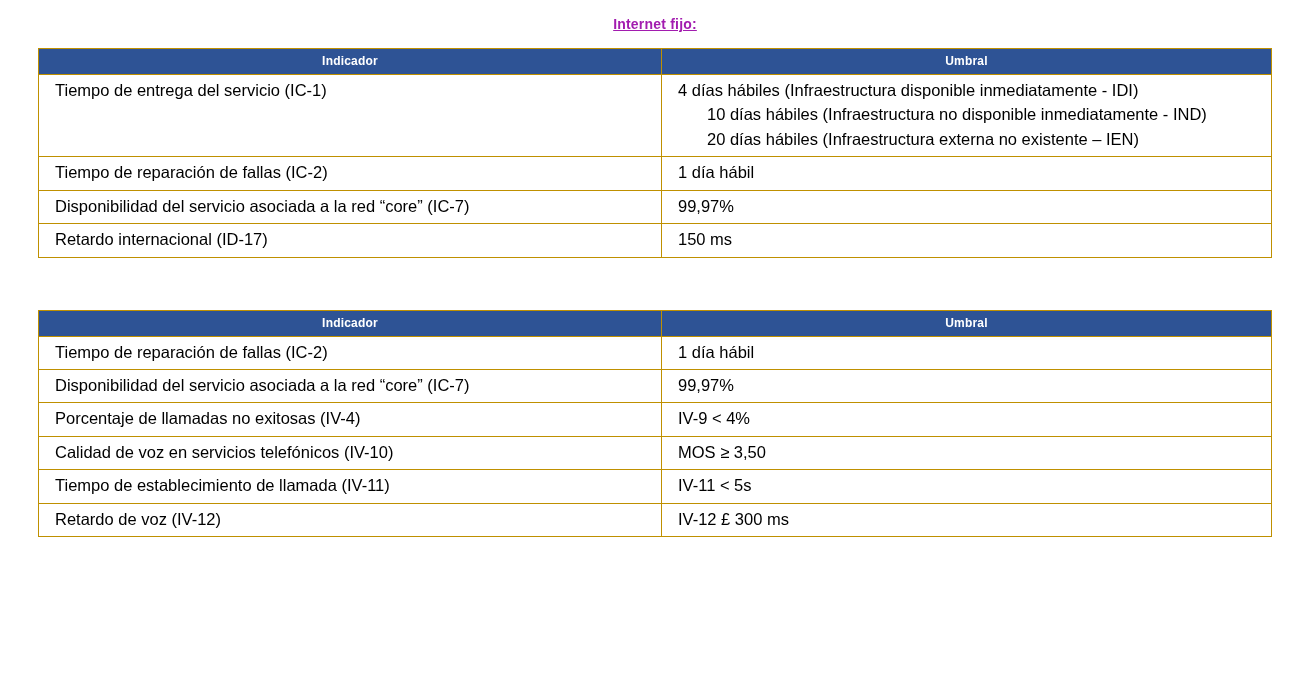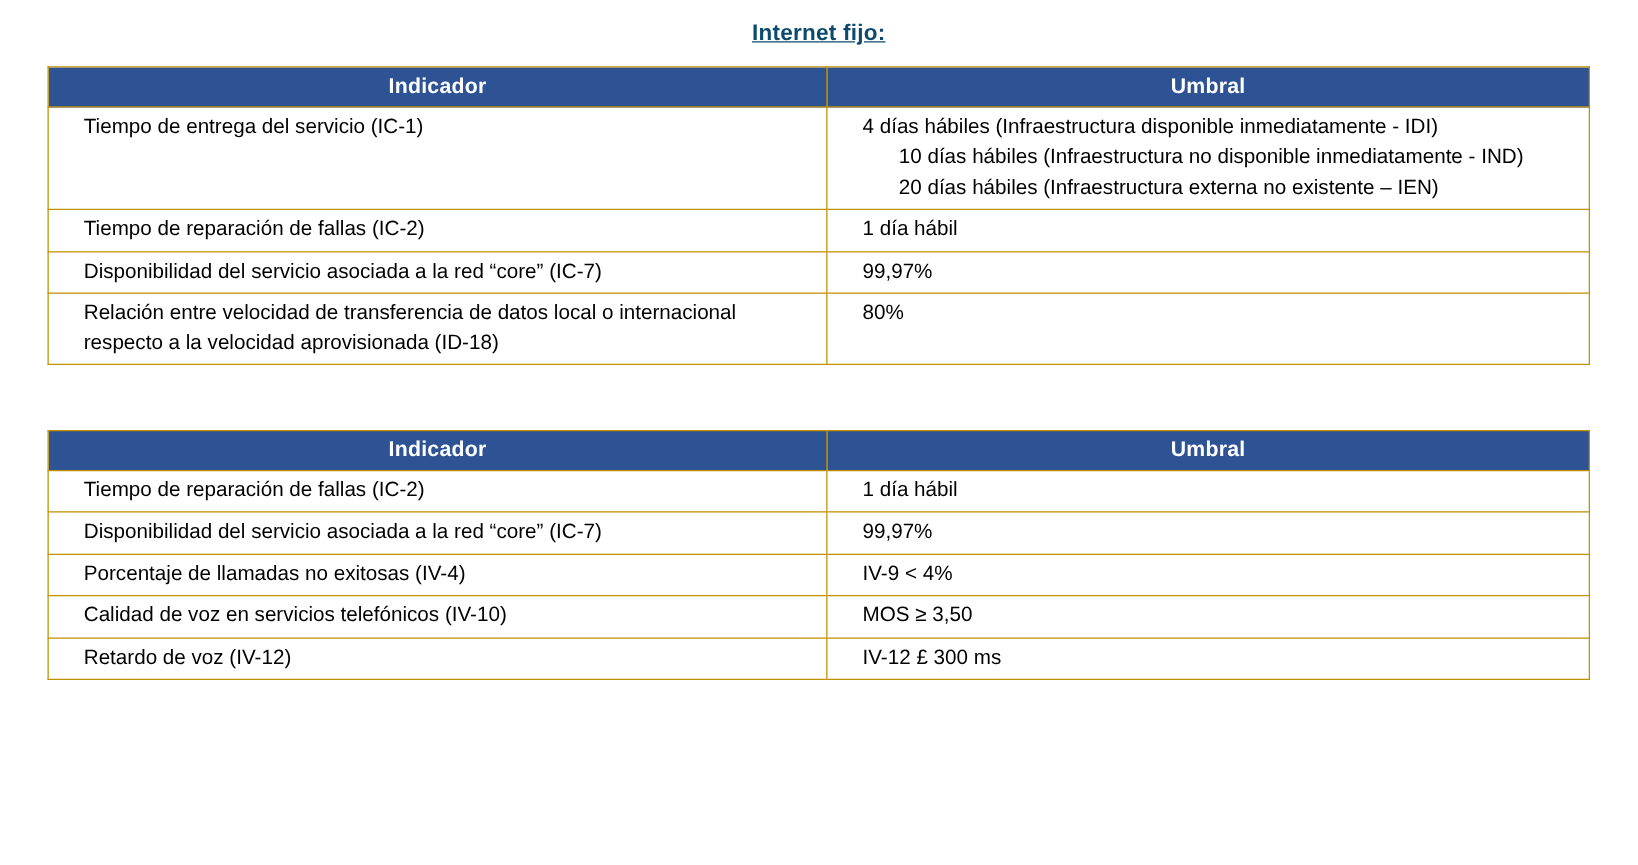--- a/index.html
+++ b/index.html
@@ -16,49 +16,49 @@
     overflow: hidden;
   }
   .page {
     width: 1310px;
     height: 692px;
     box-sizing: border-box;
     padding: 0;
   }
   .section-title {
     text-align: center;
-    font-size: 18px;
+    font-size: 14px;
     font-weight: bold;
-    color: #0c4a6e;
+    color: #a21caf;
     text-decoration: underline;
     letter-spacing: 0.2px;
   }
   .title-1 { margin-top: 16px; }
   .title-2 { margin-top: 0px; }
   table.spec {
     border-collapse: collapse;
     table-layout: fixed;
     margin: 0 auto;
     border: 1px solid #BF9000;
   }
   table.spec th {
     background: #2E5395;
     color: #ffffff;
-    font-size: 17px;
+    font-size: 12px;
     font-weight: bold;
     text-align: center;
     padding: 5px 4px 6px 4px;
     border: 1px solid #BF9000;
     letter-spacing: 0.2px;
   }
   table.spec td {
     border: 1px solid #BF9000;
     font-size: 16.5px;
     vertical-align: top;
-    padding: 4px 8px 5px 28px;
+    padding: 4px 8px 5px 16px;
     line-height: 1.42;
   }
   .col-ind { width: 623px; }
   .col-umb { width: 610px; }
   .multi p {
     margin: 0 0 0 0;
   }
   .multi p + p { margin-top: 1px; margin-left: 29px; }
   .wrap2 { line-height: 1.45; }
   .spacer-a { height: 37px; }
@@ -95,22 +95,22 @@
         </tr>
         <tr>
           <td>Tiempo de reparación de fallas (IC-2)</td>
           <td>1 día hábil</td>
         </tr>
         <tr>
           <td>Disponibilidad del servicio asociada a la red “core” (IC-7)</td>
           <td>99,97%</td>
         </tr>
         <tr>
-          <td class="wrap2">Relación entre velocidad de transferencia de datos local o internacional respecto a la velocidad aprovisionada (ID-18)</td>
-          <td>80%</td>
+          <td>Retardo internacional (ID-17)</td>
+          <td>150 ms</td>
         </tr>
       </tbody>
     </table>
   </div>
 
   <div class="spacer-a"></div>
 
 
   <div class="tbl-wrap-2">
     <table class="spec">
@@ -135,20 +135,24 @@
         </tr>
         <tr>
           <td>Porcentaje de llamadas no exitosas (IV-4)</td>
           <td>IV-9 &lt; 4%</td>
         </tr>
         <tr>
           <td>Calidad de voz en servicios telefónicos (IV-10)</td>
           <td>MOS ≥ 3,50</td>
         </tr>
         <tr>
+          <td>Tiempo de establecimiento de llamada (IV-11)</td>
+          <td>IV-11 &lt; 5s</td>
+        </tr>
+        <tr>
           <td>Retardo de voz (IV-12)</td>
           <td>IV-12 £ 300 ms</td>
         </tr>
       </tbody>
     </table>
   </div>
 
 </div>
 
 </body></html>

